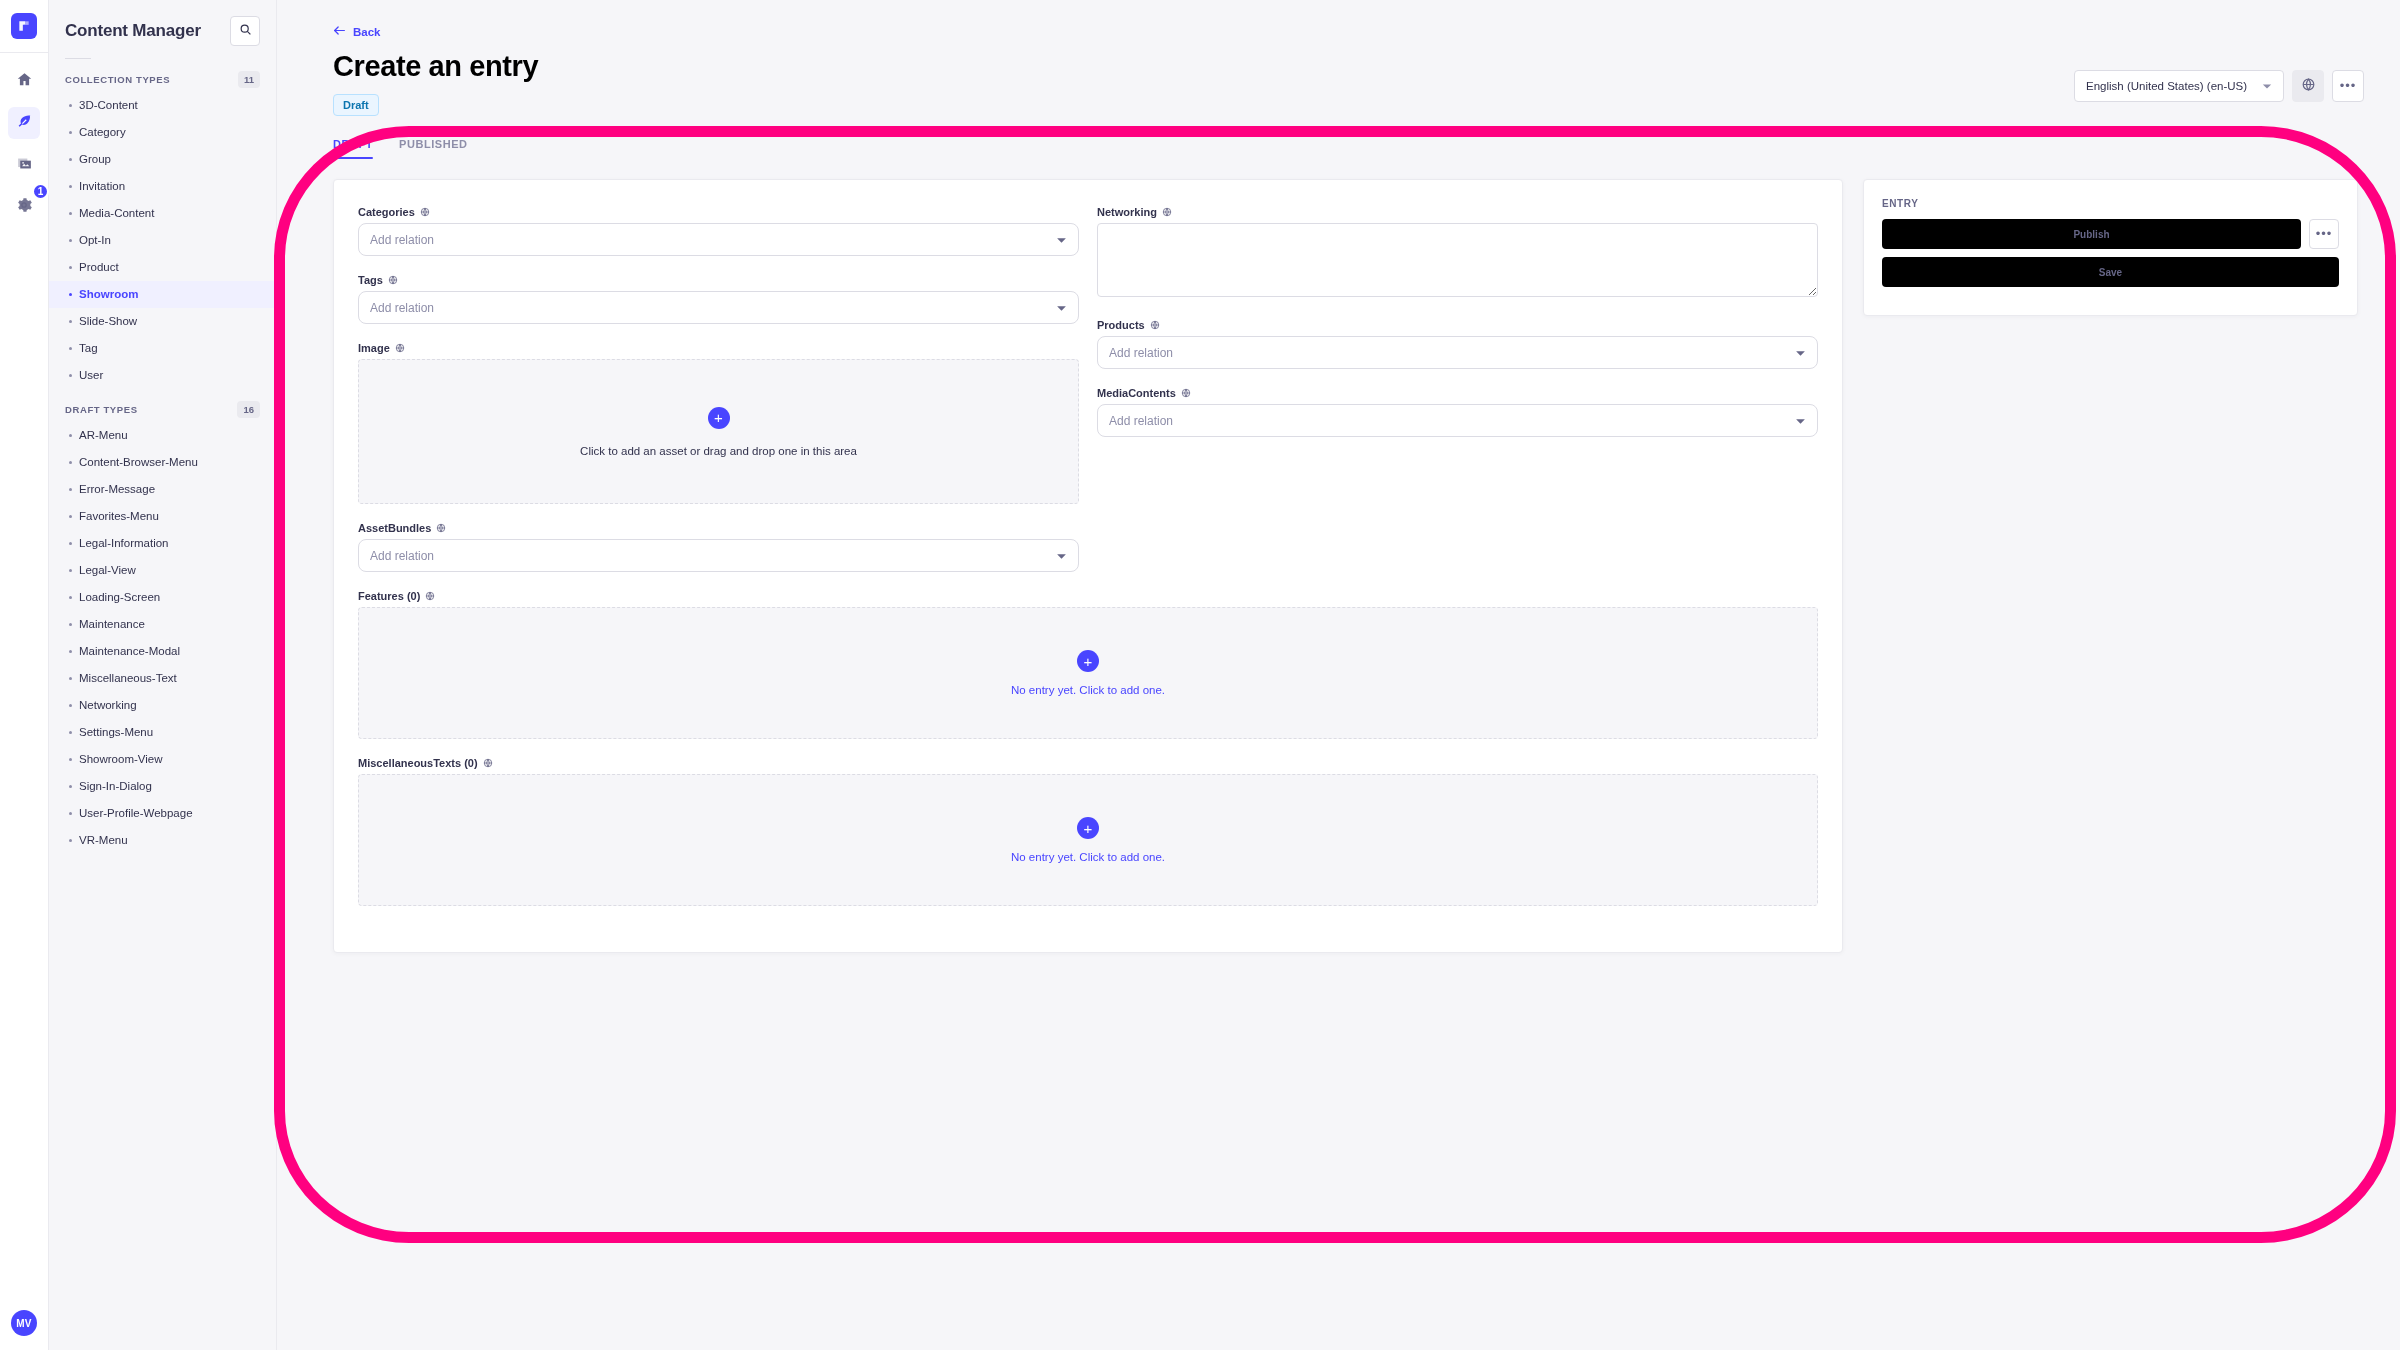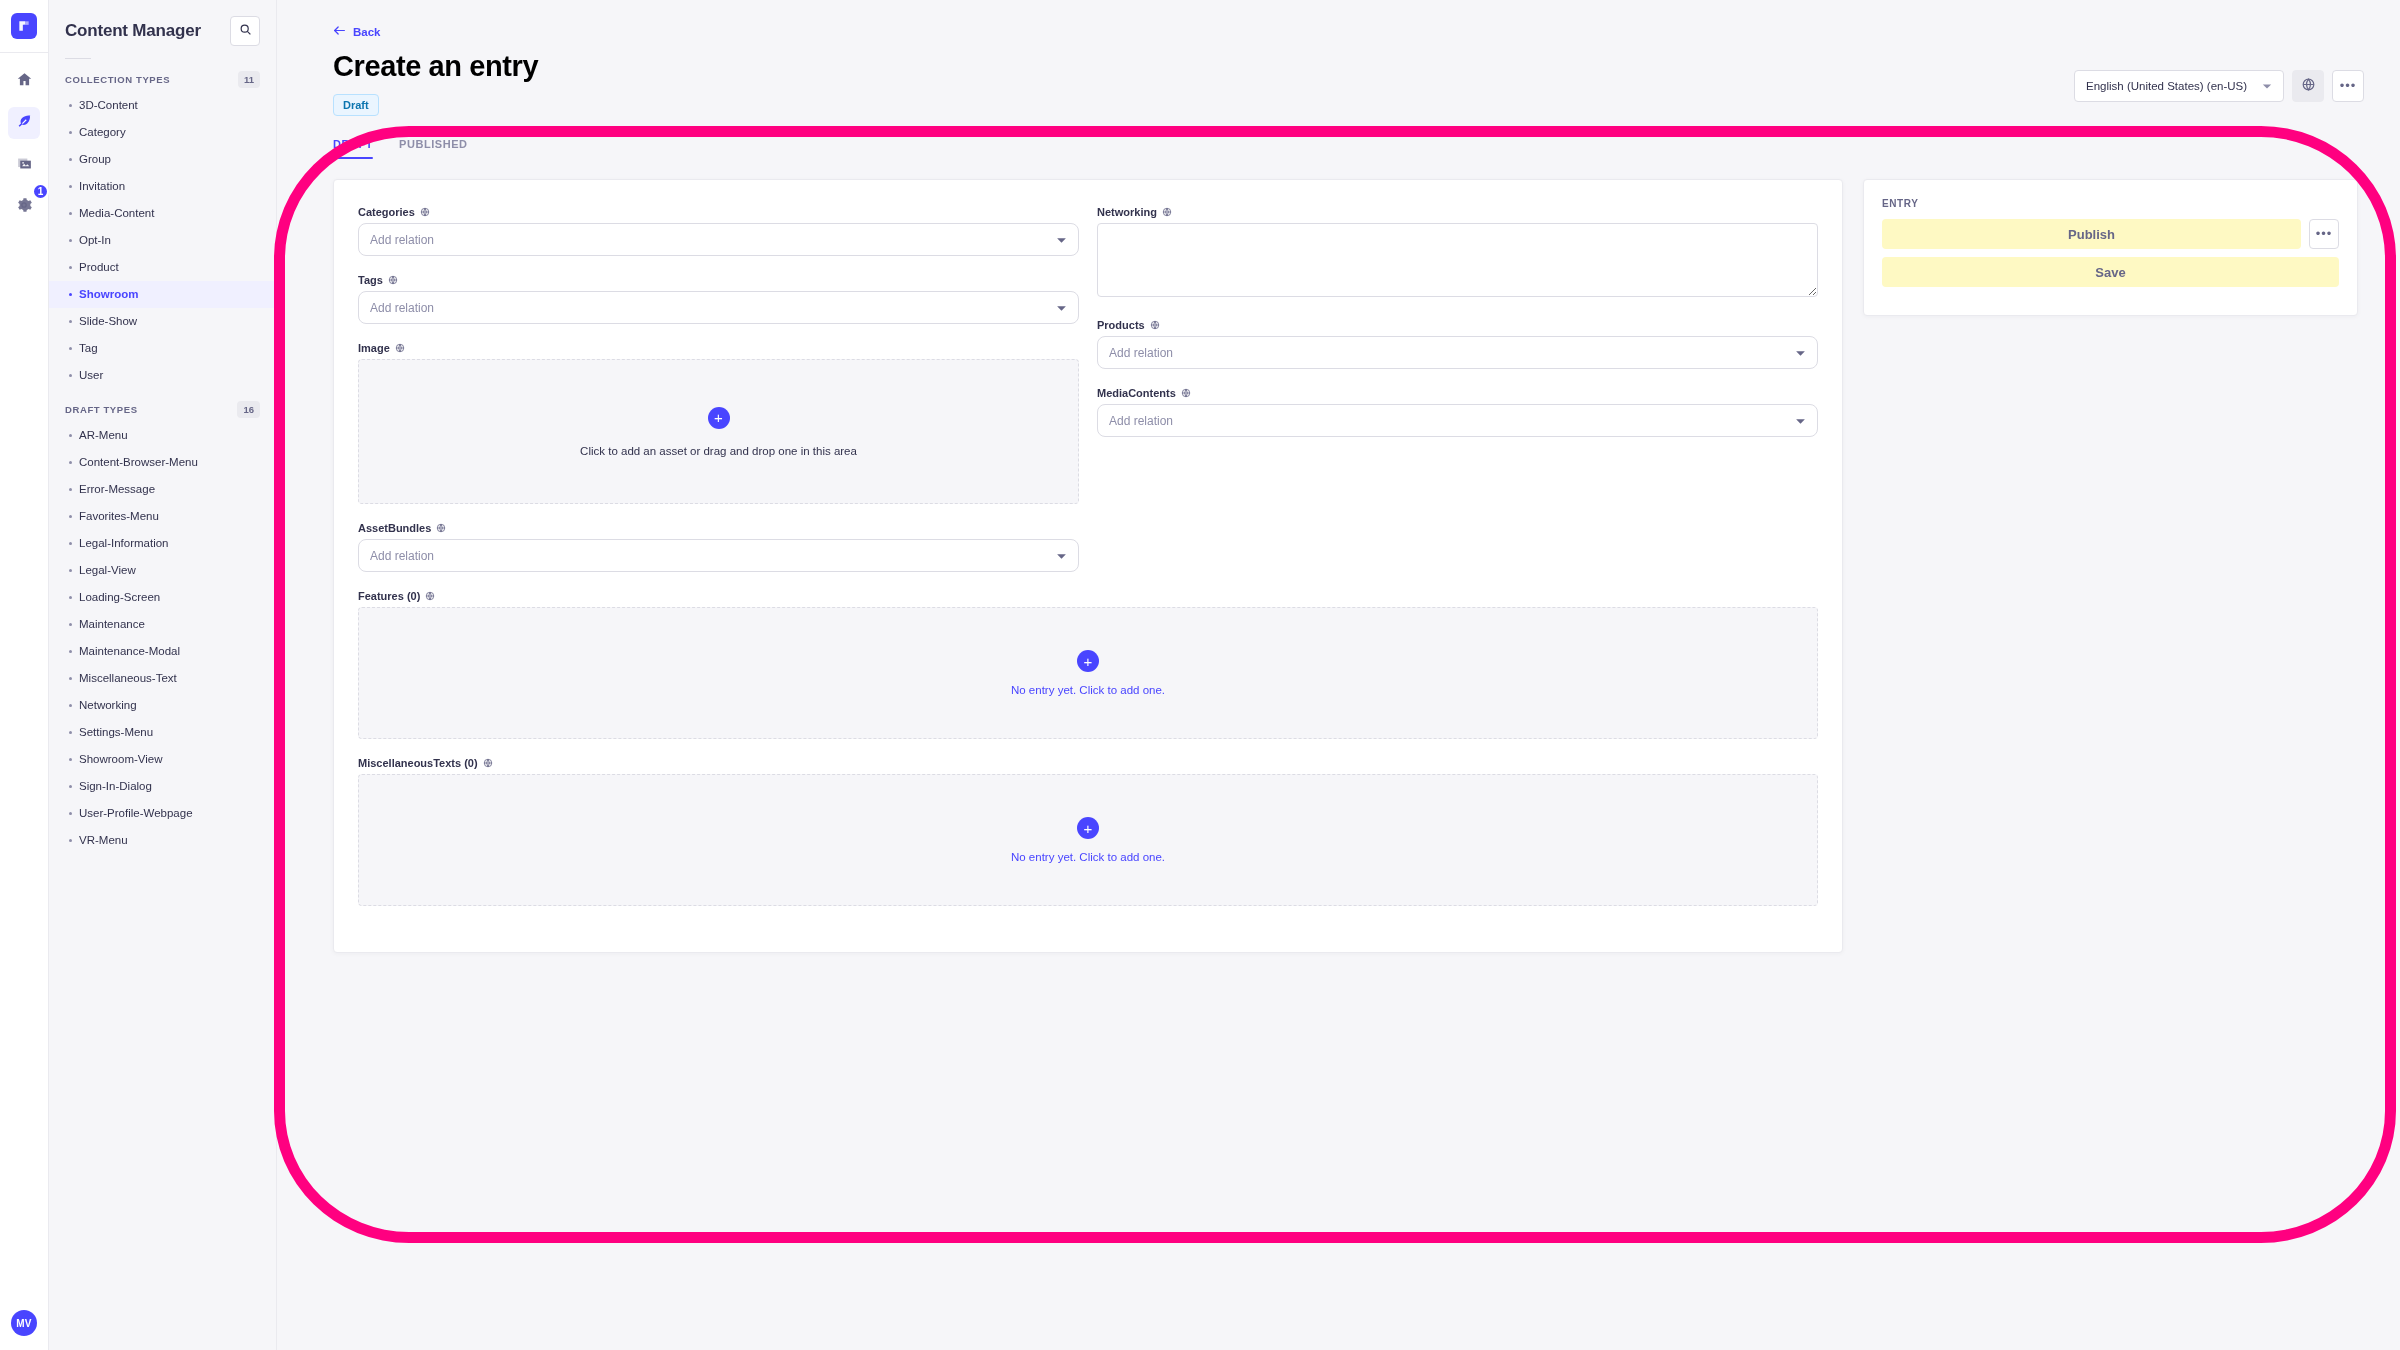--- a/index.html
+++ b/index.html
@@ -173,23 +173,23 @@
 
   
   .aside {
     background: #fff; border: 1px solid #eaeaef; border-radius: 4px;
     width: 495px; flex: 0 0 495px; padding: 18px 18px 20px 18px;
     box-shadow: 0 1px 4px rgba(33,33,52,0.04);
   }
   .aside-title { font-size: 10px; font-weight: 700; letter-spacing: .6px; color: #666687; margin-bottom: 10px; }
   .aside-row { display: flex; gap: 8px; margin-bottom: 8px; }
   .btn-disabled {
-    flex: 1 1 auto; height: 30px; background: #fef9c3; color: #666687;
+    flex: 1 1 auto; height: 30px; background: #000000; color: #666687;
     border-radius: 4px; display: flex; align-items: center; justify-content: center;
-    font-size: 13px; font-weight: 600;
+    font-size: 10px; font-weight: 600;
   }
   .btn-more {
     width: 30px; height: 30px; border: 1px solid #dcdce4; background: #fff;
     border-radius: 4px; display: flex; align-items: center; justify-content: center;
   }
 
   
   .highlight {
     position: absolute; left: 274px; top: 126px;
     width: 2122px; height: 1117px;

